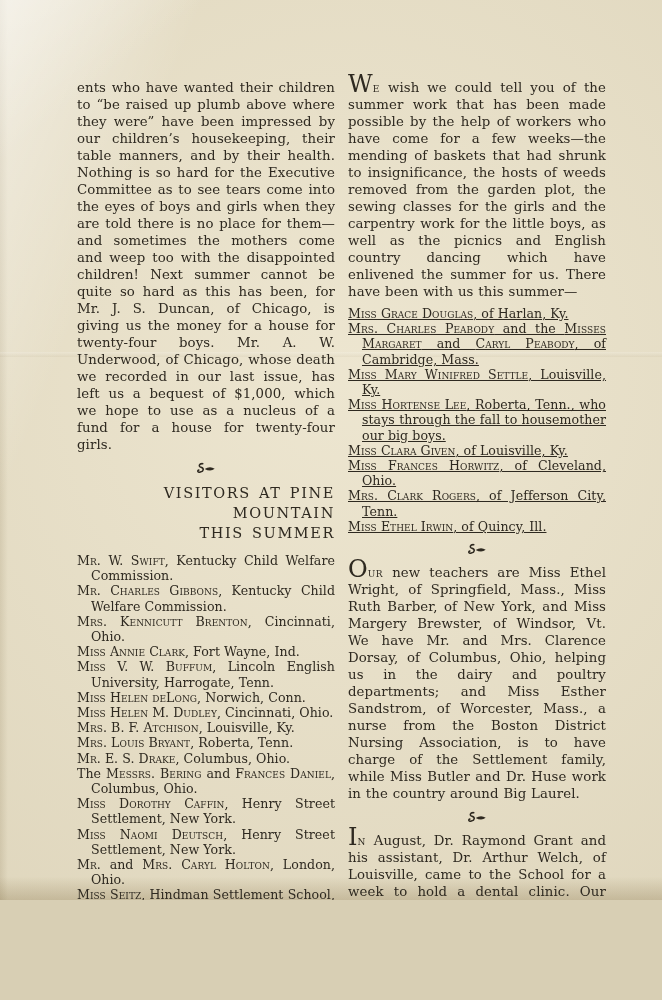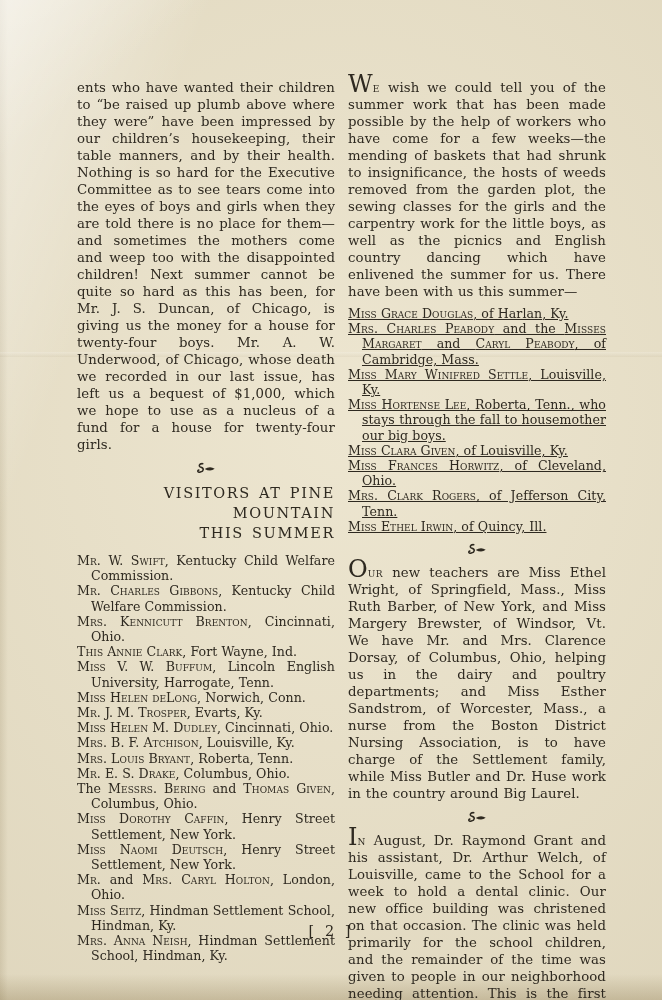--- a/index.html
+++ b/index.html
@@ -1,17 +1,17 @@
 <!DOCTYPE html>
 <html><head>
 <meta charset="utf-8">
 <style>
   html, body { margin:0; padding:0; background:#d8cfb4; }
   .page {
-    position:relative; width:662px; height:1000px; overflow:hidden;
+    position:relative; width:662px; height:900px; overflow:hidden;
     font-family:"DejaVu Serif","Liberation Serif",serif;
     color:#2e2920;
     background-color:#ebe3cb;
     background-image:
       linear-gradient(112deg, rgba(255,255,255,.50) 0%, rgba(255,255,255,0) 20%),
       radial-gradient(90% 70% at 52% 42%, rgba(255,255,255,.10) 0%, rgba(101,84,48,.08) 97%),
       linear-gradient(0deg, rgba(125,104,58,.28) 0%, rgba(125,104,58,0) 2.6%),
       linear-gradient(90deg, rgba(110,90,50,.14) 0%, rgba(110,90,50,0) 1.2%);
   }
   .page::before { 
@@ -78,29 +78,28 @@
 
       <h2 class="section-title">
         <span>VISITORS AT PINE MOUNTAIN</span>
         <span>THIS SUMMER</span>
       </h2>
 
       <ul class="name-list">
           <li><span class="sc">Mr. W. Swift</span><span>, Kentucky Child Welfare Commission.</span></li>
           <li><span class="sc">Mr. Charles Gibbons</span><span>, Kentucky Child Welfare Commission.</span></li>
           <li><span class="sc">Mrs. Kennicutt Brenton</span><span>, Cincinnati, Ohio.</span></li>
-          <li><span class="sc">This Annie Clark</span><span>, Fort Wayne, Ind.</span></li>
+          <li><span class="sc">Miss Annie Clark</span><span>, Fort Wayne, Ind.</span></li>
           <li><span class="sc">Miss V. W. Buffum</span><span>, Lincoln English University, Harrogate, Tenn.</span></li>
           <li><span class="sc">Miss Helen deLong</span><span>, Norwich, Conn.</span></li>
-          <li><span class="sc">Mr. J. M. Trosper</span><span>, Evarts, Ky.</span></li>
           <li><span class="sc">Miss Helen M. Dudley</span><span>, Cincinnati, Ohio.</span></li>
           <li><span class="sc">Mrs. B. F. Atchison</span><span>, Louisville, Ky.</span></li>
           <li><span class="sc">Mrs. Louis Bryant</span><span>, Roberta, Tenn.</span></li>
           <li><span class="sc">Mr. E. S. Drake</span><span>, Columbus, Ohio.</span></li>
-          <li><span>The </span><span class="sc">Messrs. Bering</span><span> and </span><span class="sc">Thomas Given</span><span>, Columbus, Ohio.</span></li>
+          <li><span>The </span><span class="sc">Messrs. Bering</span><span> and </span><span class="sc">Frances Daniel</span><span>, Columbus, Ohio.</span></li>
           <li><span class="sc">Miss Dorothy Caffin</span><span>, Henry Street Settlement, New York.</span></li>
           <li><span class="sc">Miss Naomi Deutsch</span><span>, Henry Street Settlement, New York.</span></li>
           <li><span class="sc">Mr.</span><span> and </span><span class="sc">Mrs. Caryl Holton</span><span>, London, Ohio.</span></li>
           <li><span class="sc">Miss Seitz</span><span>, Hindman Settlement School, Hindman, Ky.</span></li>
           <li><span class="sc">Mrs. Anna Neish</span><span>, Hindman Settlement School, Hindman, Ky.</span></li>
         </ul>
     </div>
 
     <div class="col">
       <p class="para"><span class="lead-initial">W</span><span class="lead-sc">E</span>

